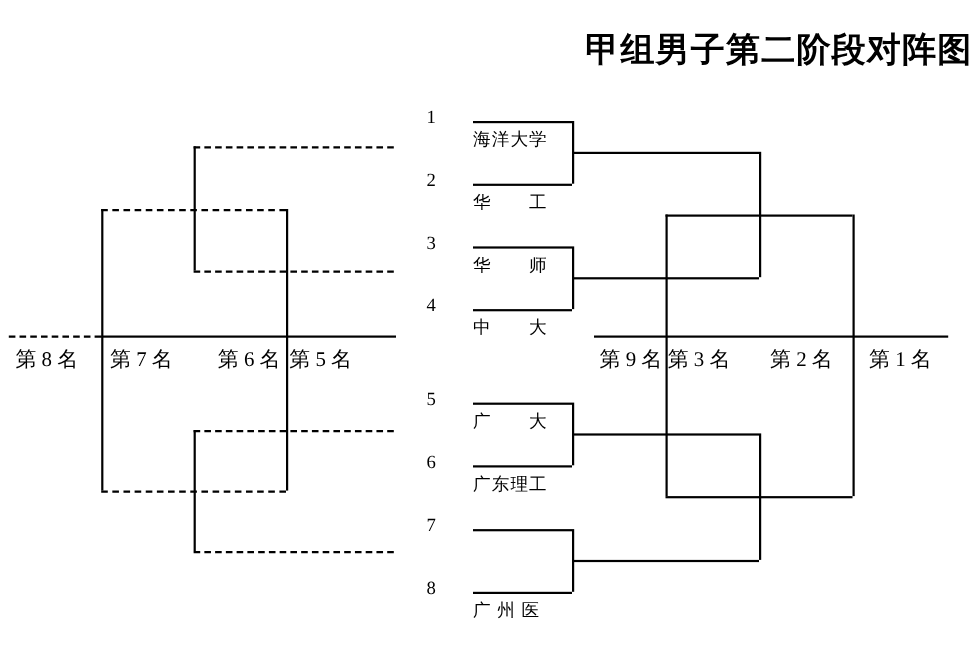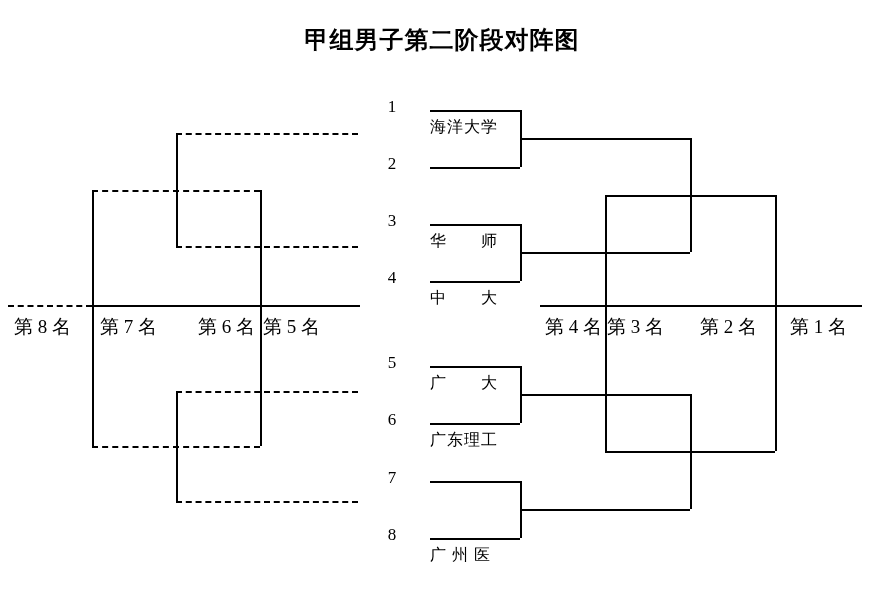--- a/index.html
+++ b/index.html
@@ -1,19 +1,19 @@
 <!DOCTYPE html>
 <html><head>
 <meta charset="utf-8">
 <style>
   html,body{margin:0;padding:0;background:#ffffff;}
   body{width:884px;height:609px;font-family:"Liberation Serif","DejaVu Serif",serif;color:#000;}
   .stage{position:relative;width:884px;height:609px;background:#fff;overflow:hidden;}
-  .title{position:absolute;top:24px;left:0;width:884px;text-align:center;
-         font-size:24px;font-weight:bold;letter-spacing:1px;}
+  .title{position:absolute;top:24px;left:0;width:884px;text-align:right;
+         font-size:31px;font-weight:bold;letter-spacing:1px;}
   .num{position:absolute;font-size:17px;width:16px;text-align:center;}
   .team{position:absolute;font-size:16px;white-space:pre;letter-spacing:1px;}
   .label{position:absolute;top:314px;font-size:19px;white-space:pre;}
   .h{position:absolute;height:0;border-top:2px solid #000;}
   .v{position:absolute;width:0;border-left:2px solid #000;}
   .dash-h{border-top-style:dashed;}
 </style>
 </head>
 <body>
 
@@ -24,31 +24,32 @@
   <div class="num" style="left:384px;top:97px">1</div>
   <div class="num" style="left:384px;top:154px">2</div>
   <div class="num" style="left:384px;top:211px">3</div>
   <div class="num" style="left:384px;top:268px">4</div>
   <div class="num" style="left:384px;top:353px">5</div>
   <div class="num" style="left:384px;top:410px">6</div>
   <div class="num" style="left:384px;top:468px">7</div>
   <div class="num" style="left:384px;top:525px">8</div>
 
   <div class="team" style="left:430px;top:117px">海洋大学</div>
+  <div class="team" style="left:430px;top:174px">华　　工</div>
   <div class="team" style="left:430px;top:231px">华　　师</div>
   <div class="team" style="left:430px;top:288px">中　　大</div>
   <div class="team" style="left:430px;top:373px">广　　大</div>
   <div class="team" style="left:430px;top:430px">广东理工</div>
   <div class="team" style="left:430px;top:545px">广 州 医</div>
 
   <div class="label" style="left:14px">第 8 名</div>
   <div class="label" style="left:100px">第 7 名</div>
   <div class="label" style="left:198px">第 6 名</div>
   <div class="label" style="left:263px">第 5 名</div>
-  <div class="label" style="left:545px">第 4 名</div>
+  <div class="label" style="left:545px">第 9 名</div>
   <div class="label" style="left:607px">第 3 名</div>
   <div class="label" style="left:700px">第 2 名</div>
   <div class="label" style="left:790px">第 1 名</div>
 
   <div class="h dash-h" style="left:8px;top:305px;width:84px"></div>
   <div class="h" style="left:92px;top:305px;width:268px"></div>
   <div class="h" style="left:540px;top:305px;width:322px"></div>
 
   <div class="h" style="left:430px;top:110px;width:90px"></div>
   <div class="h" style="left:430px;top:167px;width:90px"></div>

